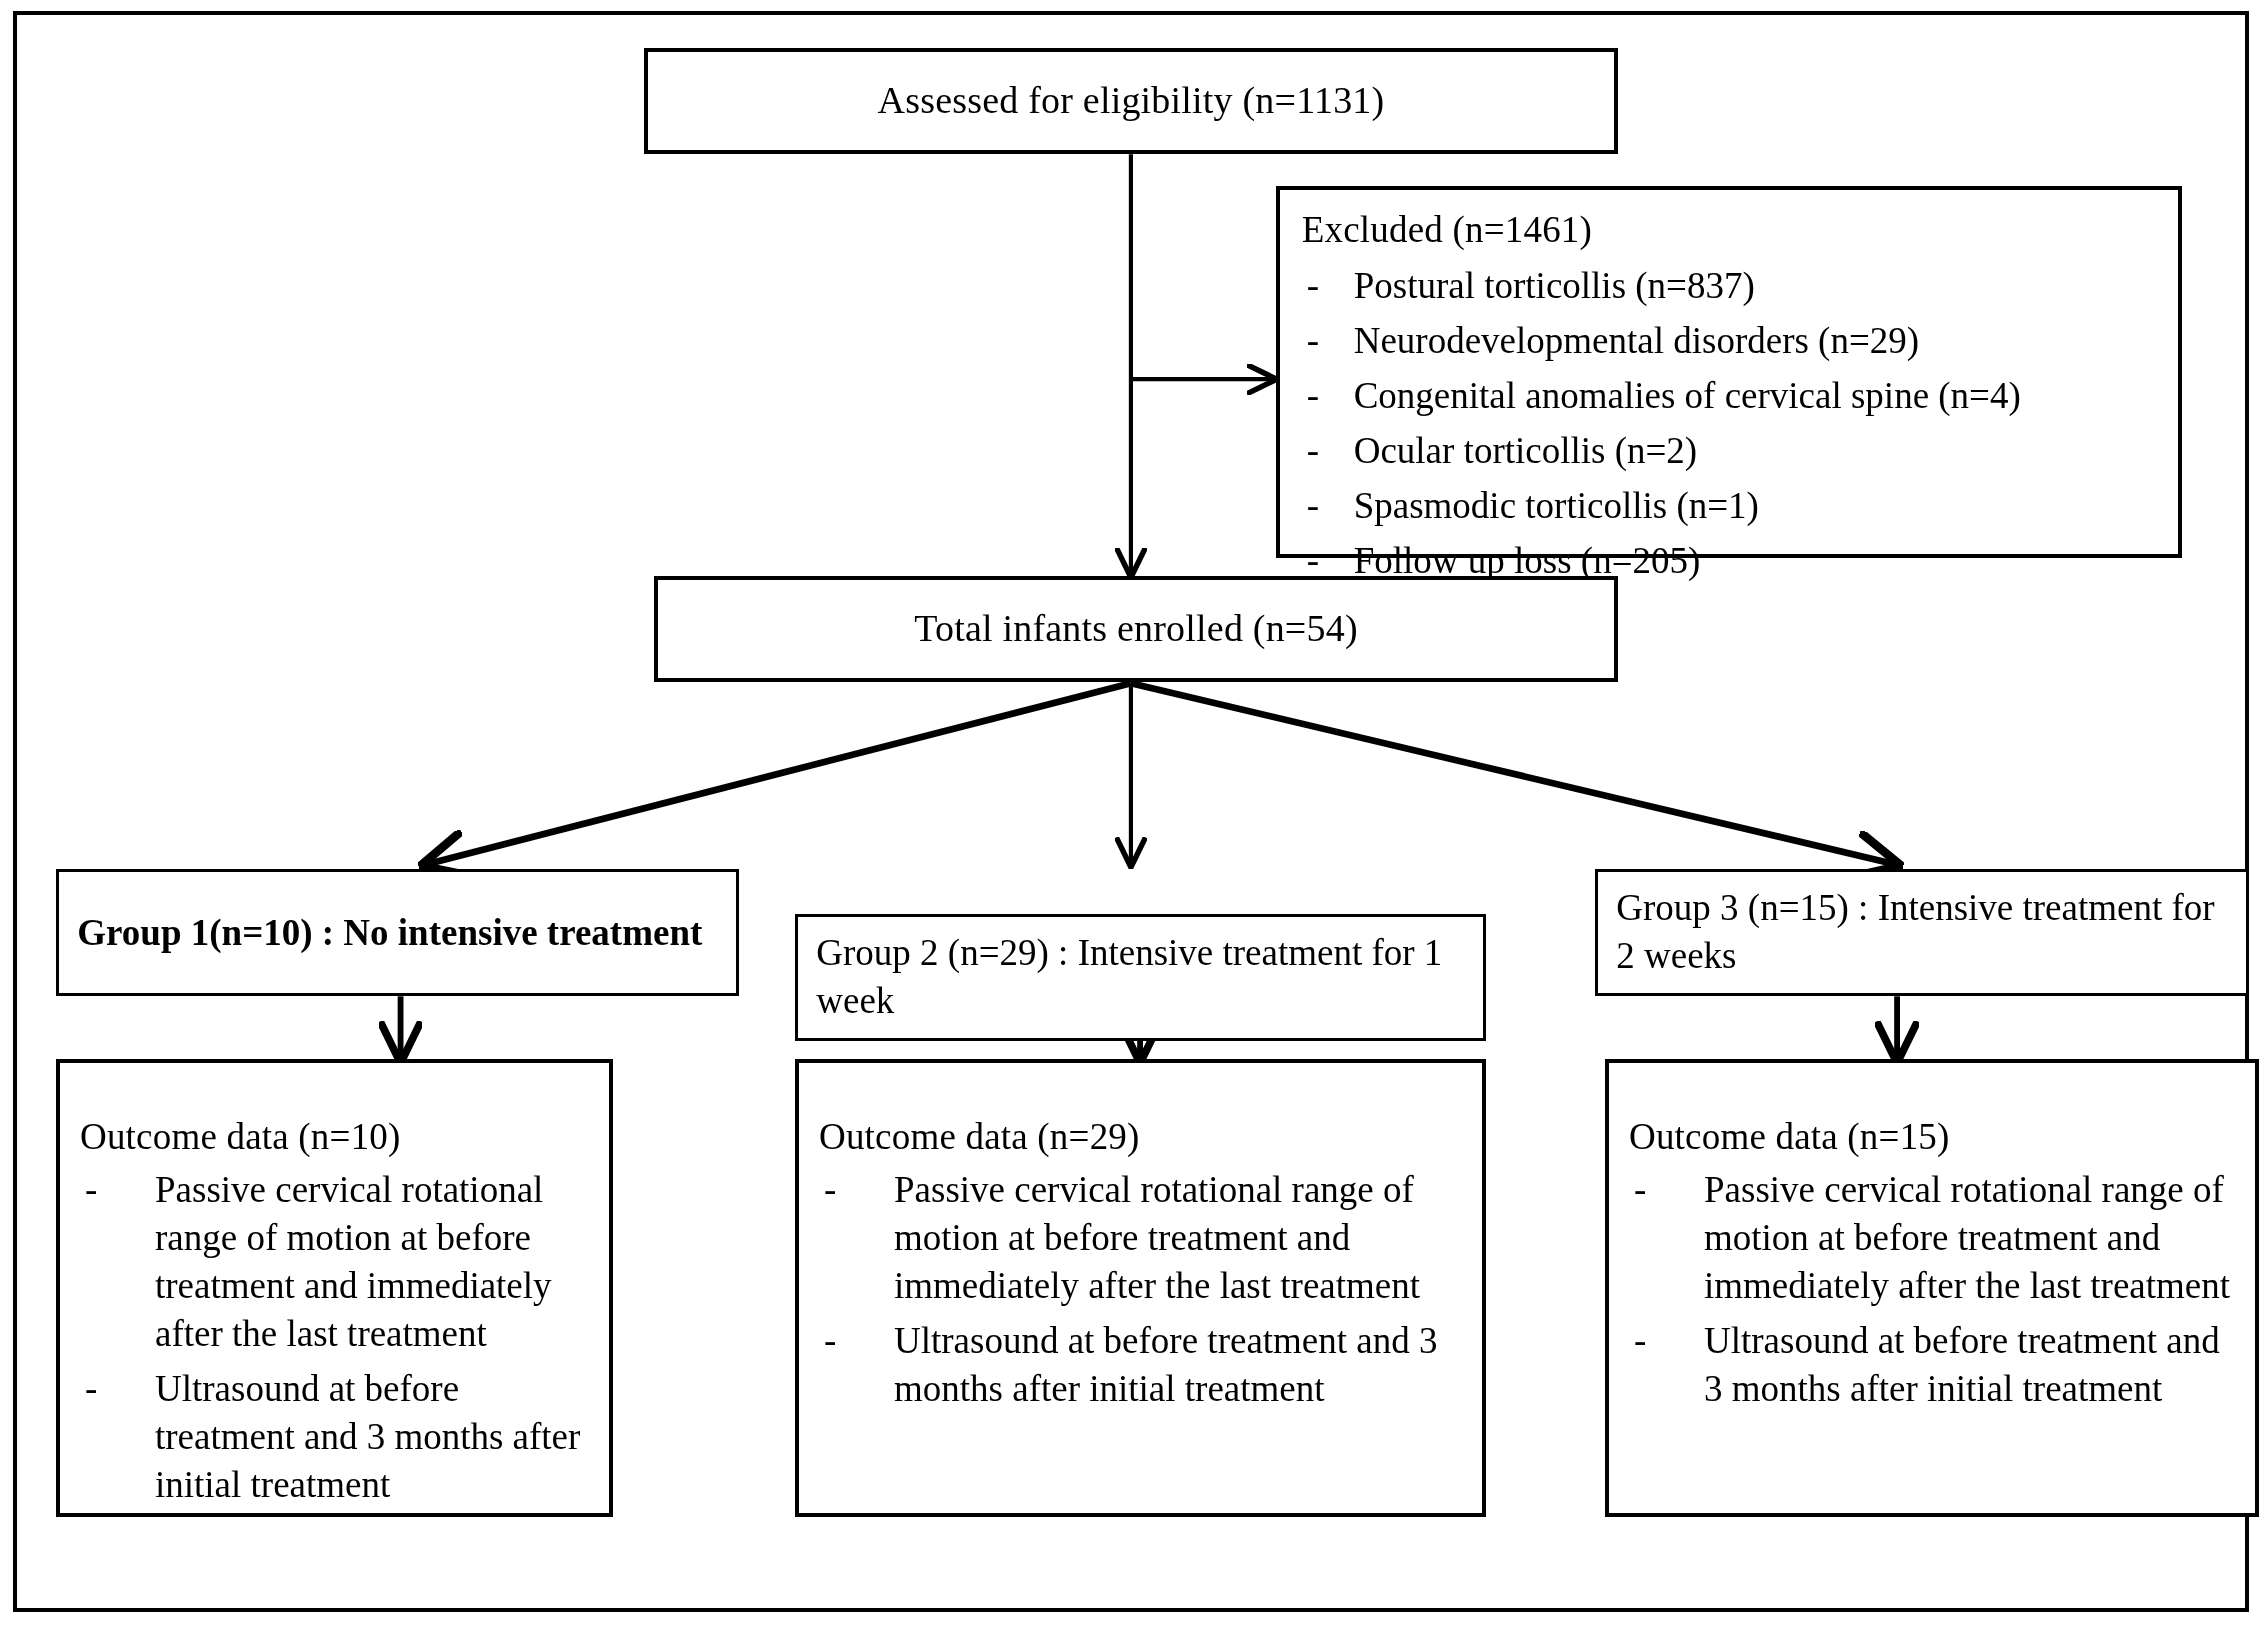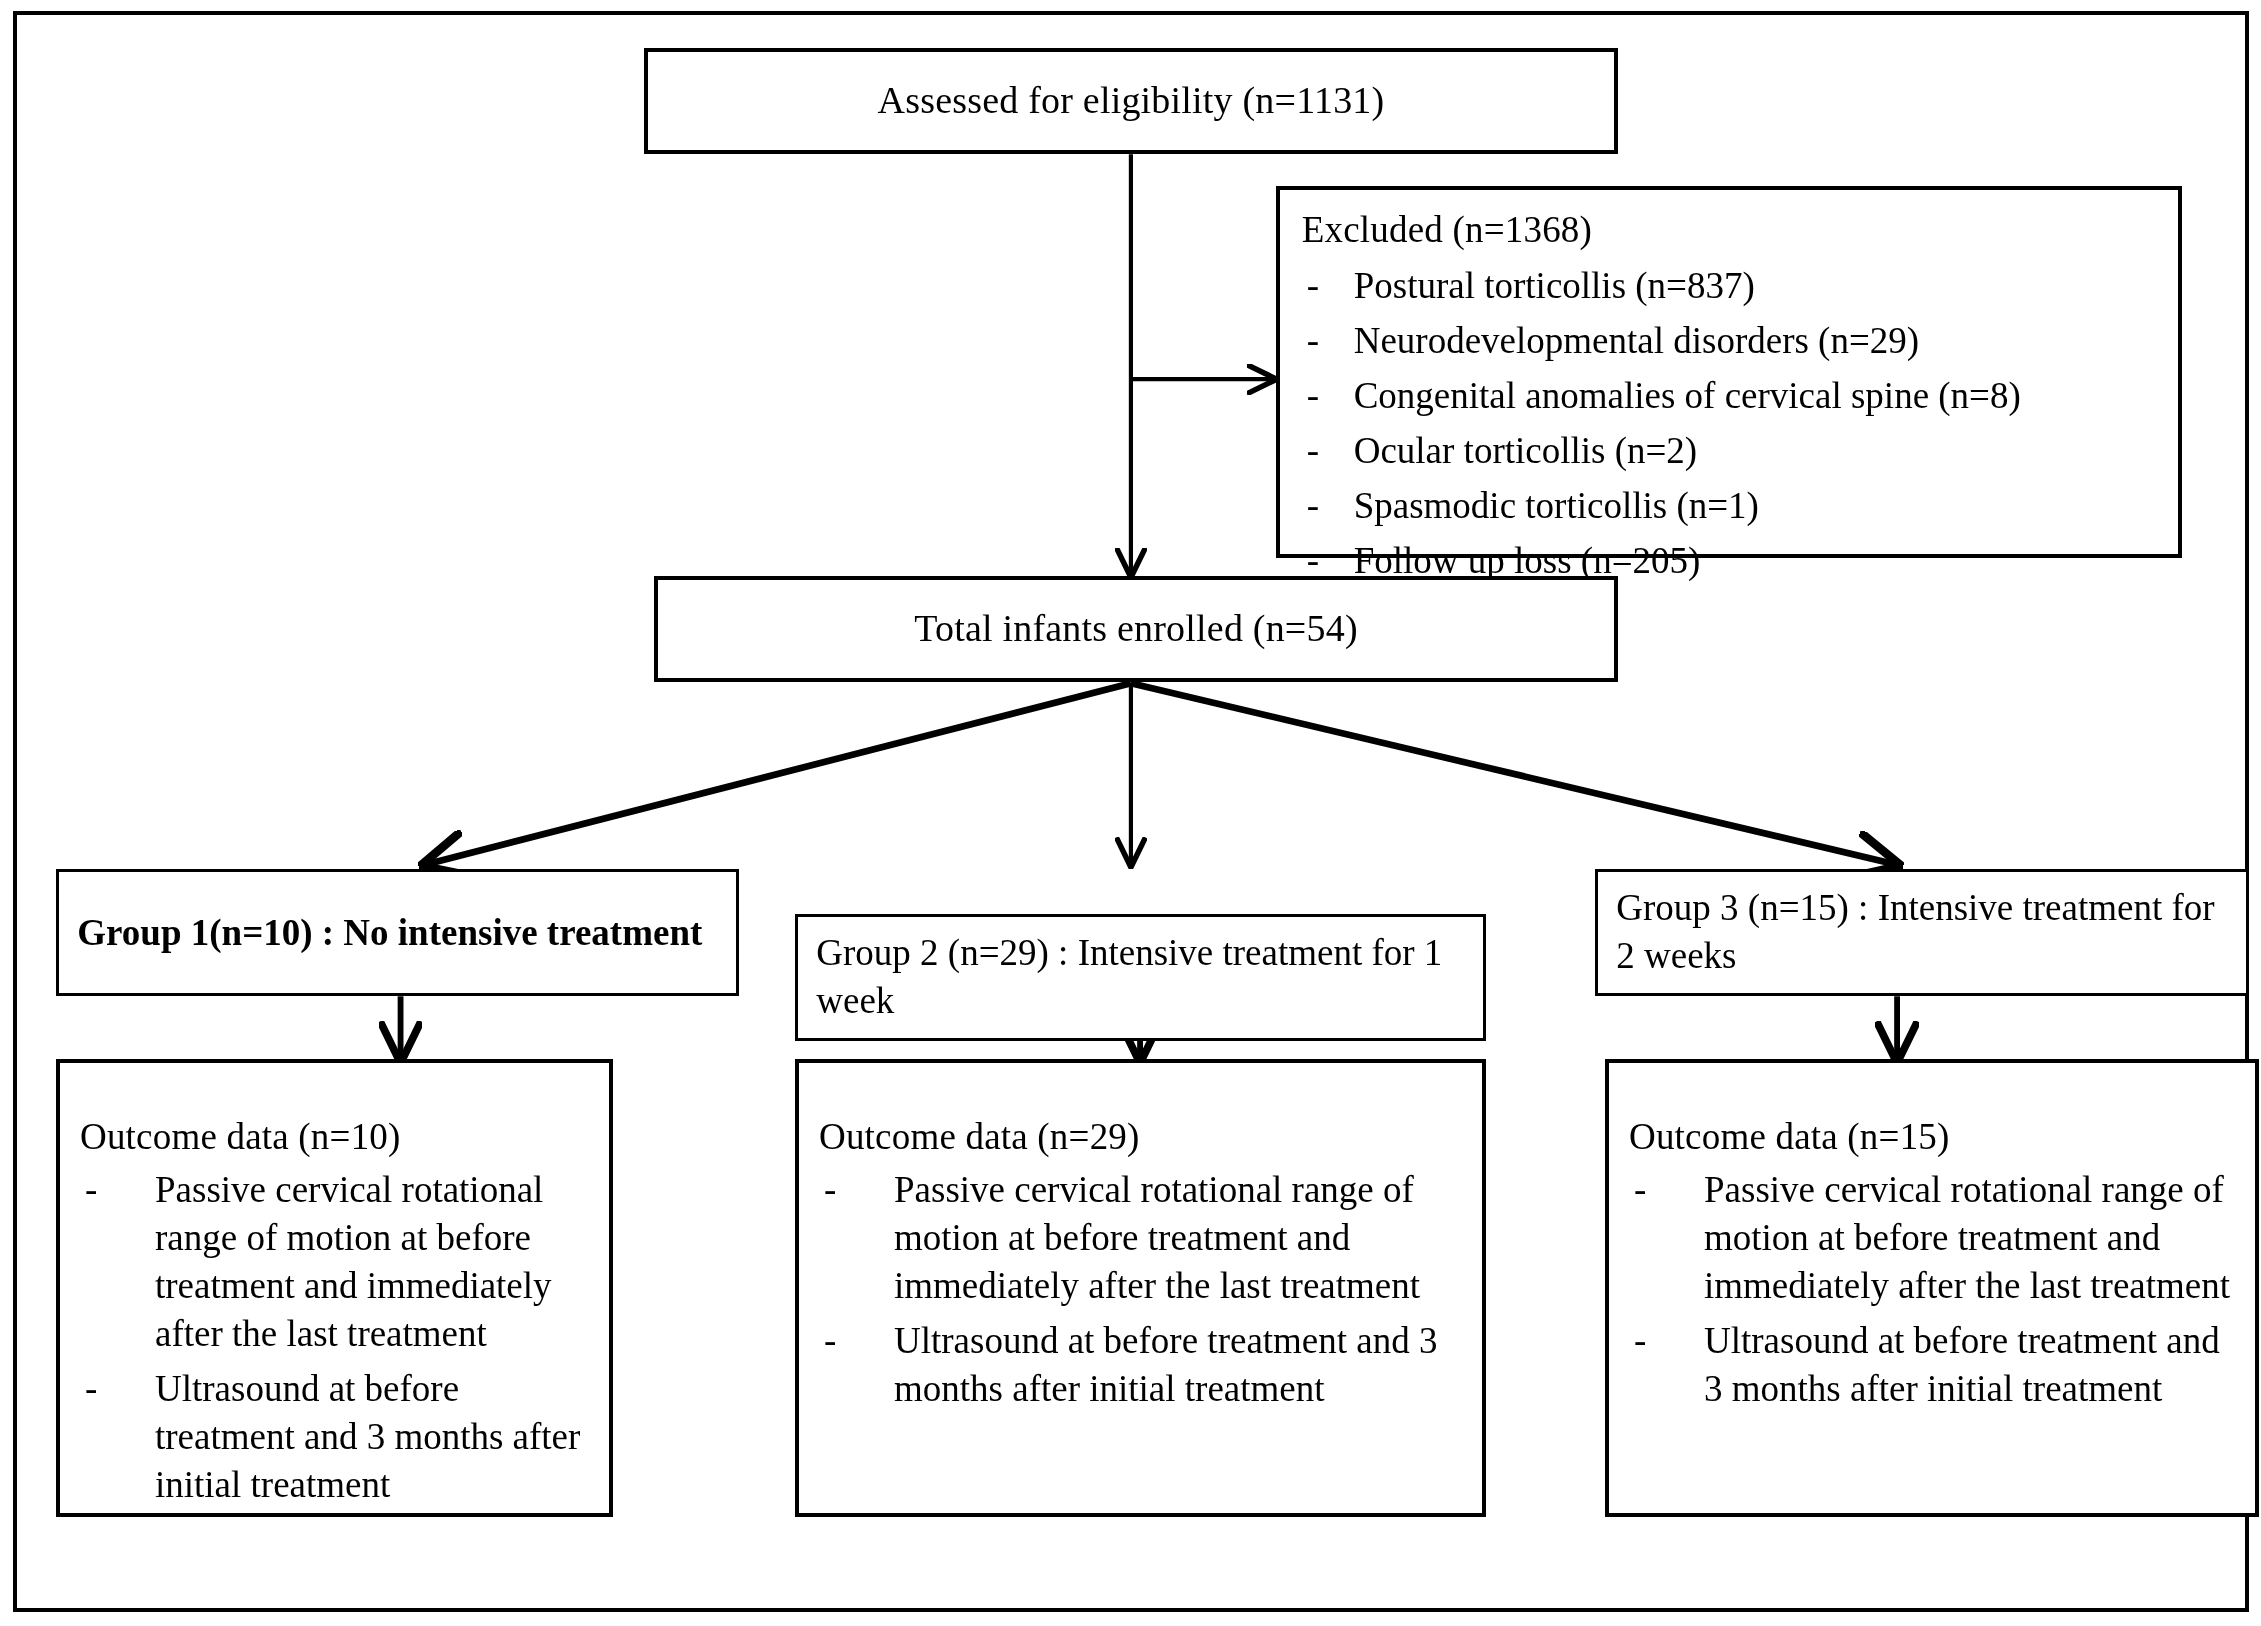--- a/index.html
+++ b/index.html
@@ -149,33 +149,33 @@
     <line x1="1369" y1="1196" x2="1369" y2="1272" stroke="#000000" stroke-width="7" marker-end="url(#arrow-solid)"></line>
     <line x1="2278" y1="1196" x2="2278" y2="1272" stroke="#000000" stroke-width="7" marker-end="url(#arrow-solid)"></line>
   </svg>
 
   <div class="node-box" style="left:644px; top:48px; width:974px; height:106px;">
     <div class="centered-text">Assessed for eligibility  (n=1131)</div>
   </div>
 
   <div class="node-box" style="left:1276px; top:186px; width:906px; height:372px;">
     <div class="pad-excluded">
-      <div class="box-heading">Excluded (n=1368)</div>
+      <div class="box-heading">Excluded (n=1461)</div>
       <ul class="dash-list">
         <li>
           <span class="dash">-</span>
           <span>Postural torticollis  (n=837)</span>
         </li>
         <li>
           <span class="dash">-</span>
           <span>Neurodevelopmental disorders (n=29)</span>
         </li>
         <li>
           <span class="dash">-</span>
-          <span>Congenital anomalies of cervical spine (n=8)</span>
+          <span>Congenital anomalies of cervical spine (n=4)</span>
         </li>
         <li>
           <span class="dash">-</span>
           <span>Ocular torticollis  (n=2)</span>
         </li>
         <li>
           <span class="dash">-</span>
           <span>Spasmodic torticollis  (n=1)</span>
         </li>
         <li>

